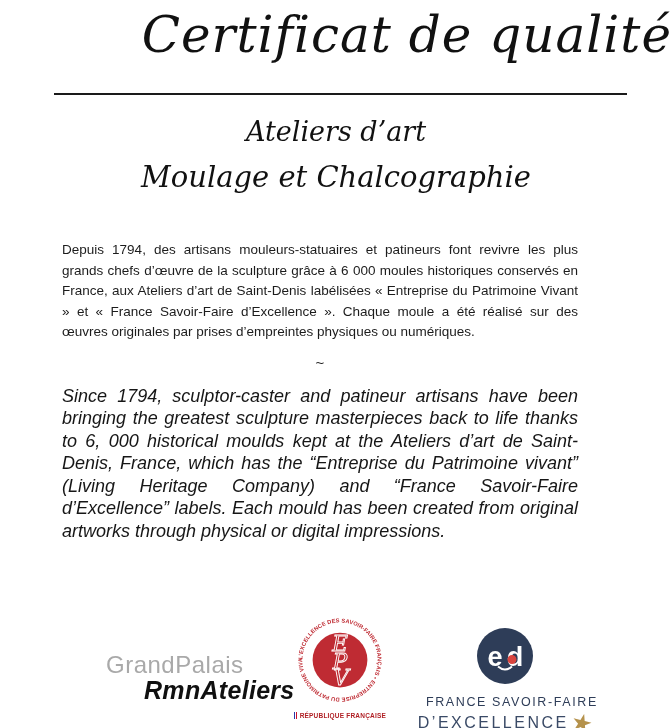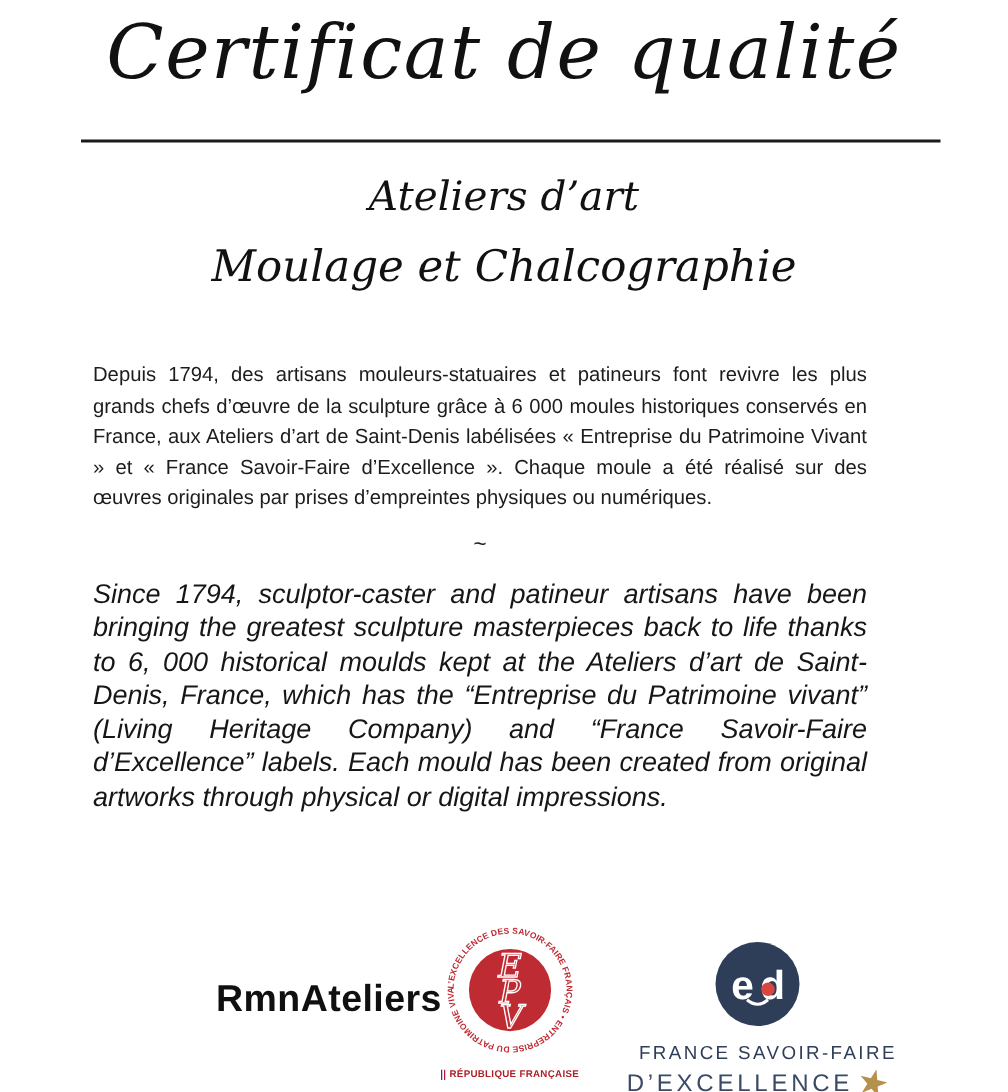--- a/index.html
+++ b/index.html
@@ -1,38 +1,38 @@
 <!DOCTYPE html>
 <html><head>
 <meta charset="utf-8">
 <style>
   html,body{margin:0;padding:0;background:#ffffff;}
   .page{position:relative;width:672px;height:728px;background:#ffffff;overflow:hidden;
         font-family:"Liberation Sans",sans-serif;color:#1c1c1c;}
 
-  .title{position:absolute;top:6px;left:0;width:672px;margin:0;text-align:center;
+  .title{position:absolute;top:6px;left:0;width:672px;margin:0;text-align:right;
          font-family:"DejaVu Serif",serif;font-style:italic;font-weight:400;
          font-size:50px;color:#111;letter-spacing:1px;}
   .rule{position:absolute;top:93px;left:54px;width:573px;height:2px;background:#1a1a1a;}
 
   .sub{position:absolute;left:0;width:672px;text-align:center;
        font-family:"DejaVu Serif",serif;font-style:italic;color:#111;}
   .sub1{top:116px;font-size:27px;}
   .sub2{top:160px;font-size:29px;}
 
   .content{position:absolute;top:240px;left:62px;width:516px;}
   .content p{margin:0 0 11px 0;text-align:justify;}
   .fr{font-size:13.5px;line-height:20.5px;}
   .en{font-style:italic;font-size:18px;line-height:22.5px;color:#161616;}
   .tilde{text-align:center;font-size:15px;color:#222;margin:6px 0 14px 0;}
 
   
   .logo-gp{position:absolute;left:106px;top:653px;line-height:1;}
   .gp1{font-size:24px;font-weight:400;color:#a9a9a9;letter-spacing:0.5px;}
-  .gp2{font-size:25px;font-weight:700;color:#101010;margin-left:38px;margin-top:1px;letter-spacing:0.3px;}
+  .gp2{font-size:25px;font-weight:700;color:#101010;margin-left:38px;margin-top:1px;letter-spacing:0.3px;font-style:italic;}
 
   
   .logo-epv{position:absolute;left:294px;top:617px;width:92px;text-align:center;}
   .ring-text{font-family:"Liberation Sans",sans-serif;font-weight:bold;font-size:5.8px;letter-spacing:0.1px;}
   .epvL{font-family:"DejaVu Serif",serif;font-style:italic;fill:none;stroke:#ffffff;stroke-width:0.9px;}
   .rf-row{display:flex;align-items:center;justify-content:center;gap:3px;margin-top:1px;}
   .flag{display:inline-flex;width:10px;height:7px;overflow:hidden;}
   .flag i{flex:1;display:block;}
   .flag .fb{background:#2939a8;}
   .flag .fw{background:#ffffff;}
@@ -58,20 +58,21 @@
   <div class="sub sub2">Moulage et Chalcographie</div>
   <div class="sub sub1">Ateliers d’art</div>
 
   <div class="content">
     <p class="fr">Depuis 1794, des artisans mouleurs-statuaires et patineurs font revivre les plus grands chefs d’œuvre de la sculpture grâce à 6 000 moules historiques conservés en France, aux Ateliers d’art de Saint-Denis labélisées « Entreprise du Patrimoine Vivant » et « France Savoir-Faire d’Excellence ». Chaque moule a été réalisé sur des œuvres originales par prises d’empreintes physiques ou numériques.</p>
     <div class="tilde">~</div>
     <p class="en">Since 1794, sculptor-caster and patineur artisans have been bringing the greatest sculpture masterpieces back to life thanks to 6, 000 historical moulds kept at the Ateliers d’art de Saint-Denis, France, which has the “Entreprise du Patrimoine vivant” (Living Heritage Company) and “France Savoir-Faire d’Excellence” labels. Each mould has been created from original artworks through physical or digital impressions.</p>
   </div>
 
   <div class="logo-gp">
+    <div class="gp1">GrandPalais</div>
     <div class="gp2">RmnAteliers</div>
   </div>
 
   <div class="logo-epv">
     <svg width="92" height="90" viewBox="0 0 92 92">
       <defs>
         <path id="epvRing" d="M 7.5,44 A 38.5,38.5 0 1 1 7.5,44.06"></path>
       </defs>
       <circle cx="46" cy="44" r="28" fill="#bf2b33"></circle>
       <text class="ring-text" fill="#bf2b33">

